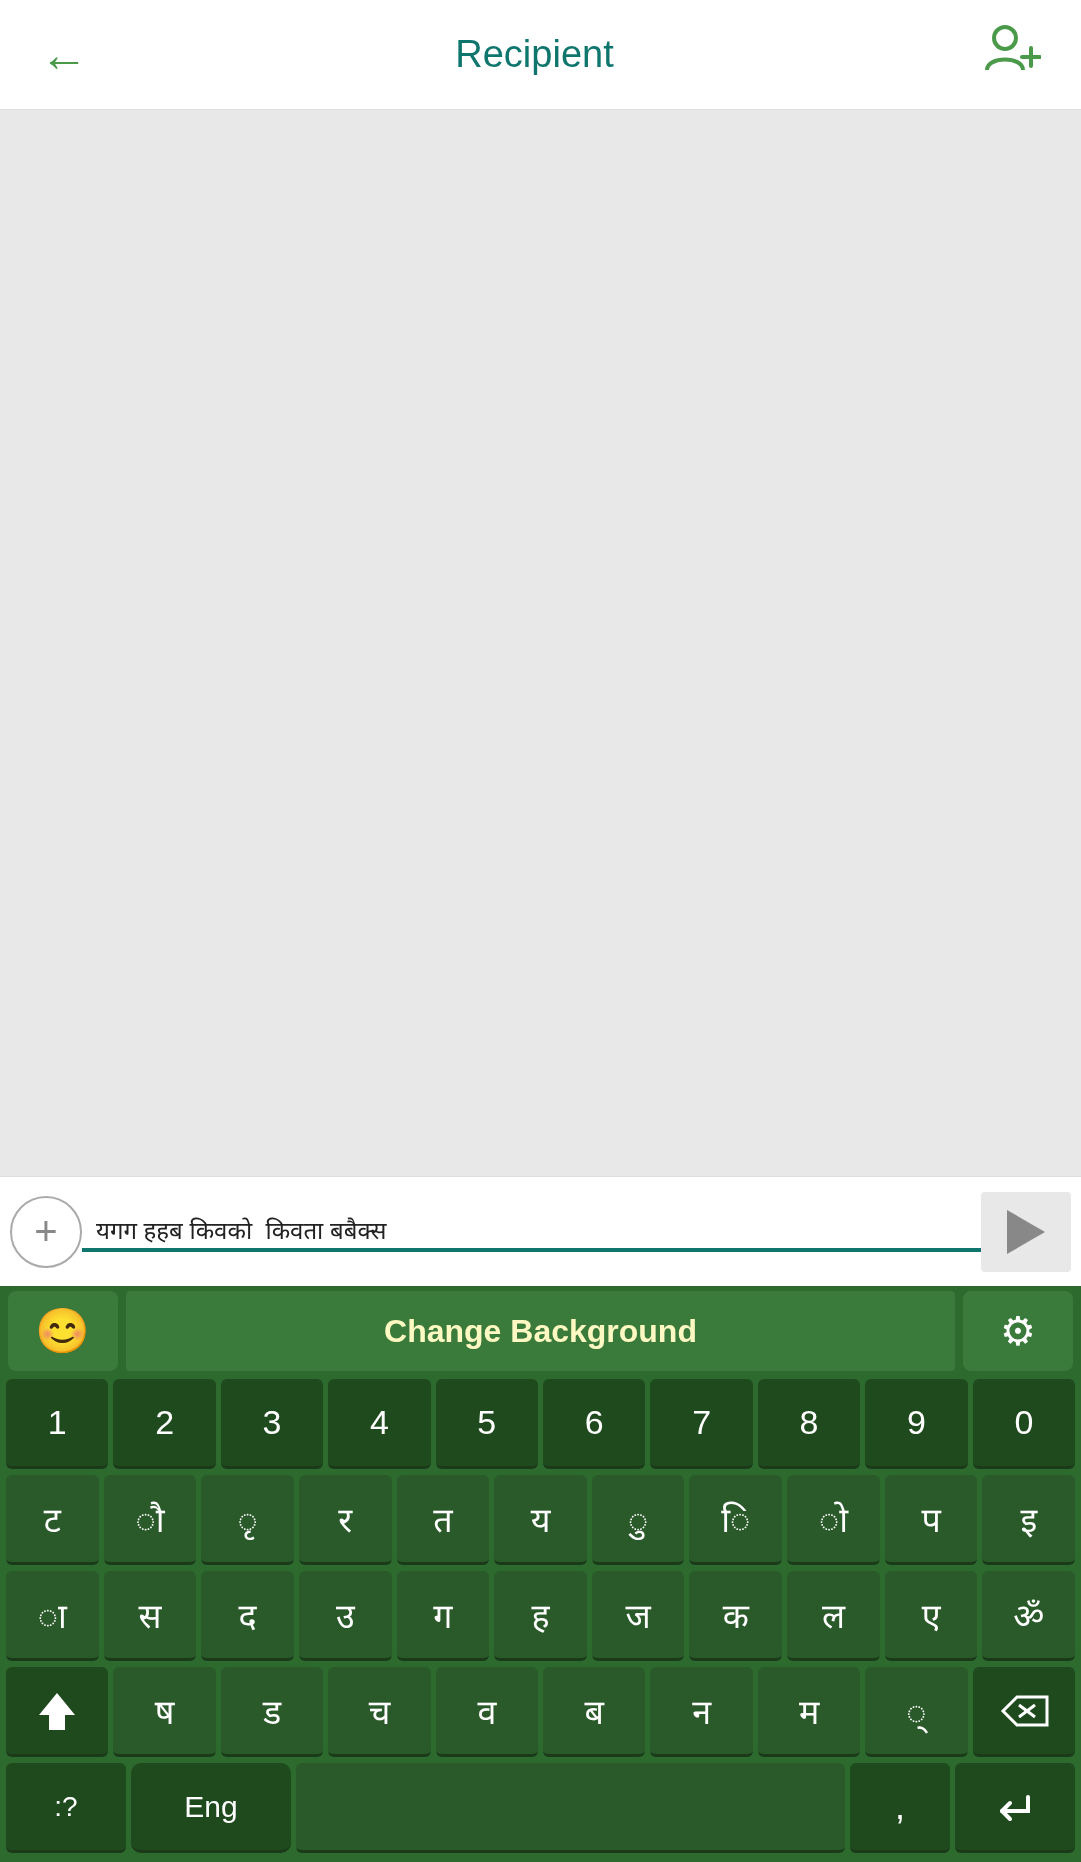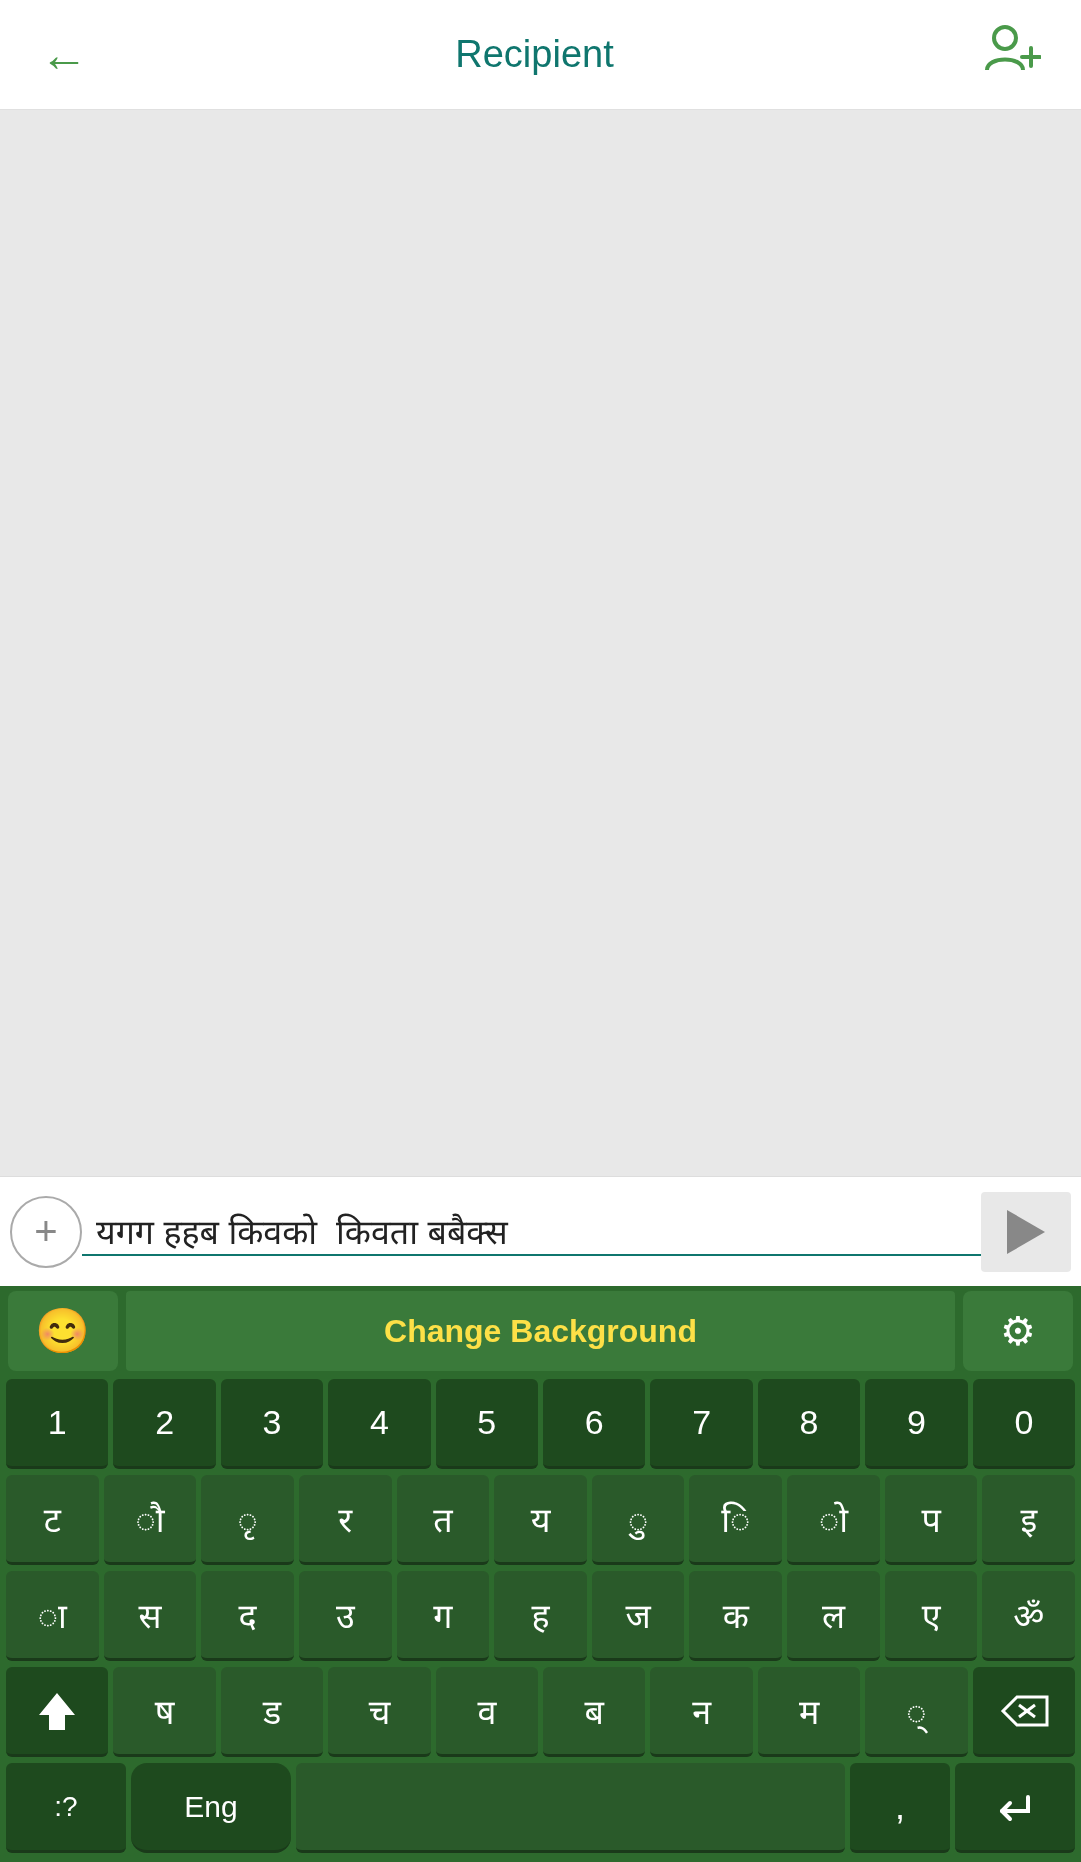--- a/index.html
+++ b/index.html
@@ -76,23 +76,23 @@
       justify-content: center;
       font-size: 40px;
       color: #888;
       cursor: pointer;
       flex-shrink: 0;
     }
 
     .input-field {
       flex: 1;
       border: none;
-      border-bottom: 2px solid #0f766e;
+      border-bottom: 4px solid #0f766e;
       outline: none;
-      font-size: 34px;
+      font-size: 24px;
       padding: 4px 14px;
       color: #222;
       background: transparent;
     }
 
     .input-send-btn {
       width: 90px;
       height: 80px;
       background: #e8e8e8;
       border: none;
@@ -142,21 +142,21 @@
     }
 
     .key-change-bg {
       flex: 1;
       height: 80px;
       background: #3a7a3a;
       border-radius: 4px;
       display: flex;
       align-items: center;
       justify-content: center;
-      color: #fde047;
+      color: #fef9c3;
       font-size: 32px;
       font-weight: bold;
       cursor: pointer;
     }
 
     .key-settings {
       width: 110px;
       height: 80px;
       background: #3a7a3a;
       border-radius: 8px;
@@ -230,21 +230,21 @@
       font-size: 28px;
       cursor: pointer;
       border-bottom: 3px solid #1a3a1a;
     }
 
     .key-eng {
       width: 160px;
       flex: none;
       height: 90px;
       background: #1e4a1e;
-      border-radius: 16px;
+      border-radius: 10px;
       display: flex;
       align-items: center;
       justify-content: center;
       color: #ffffff;
       font-size: 30px;
       cursor: pointer;
       border-bottom: 3px solid #1a3a1a;
     }
 
     .key-space {

